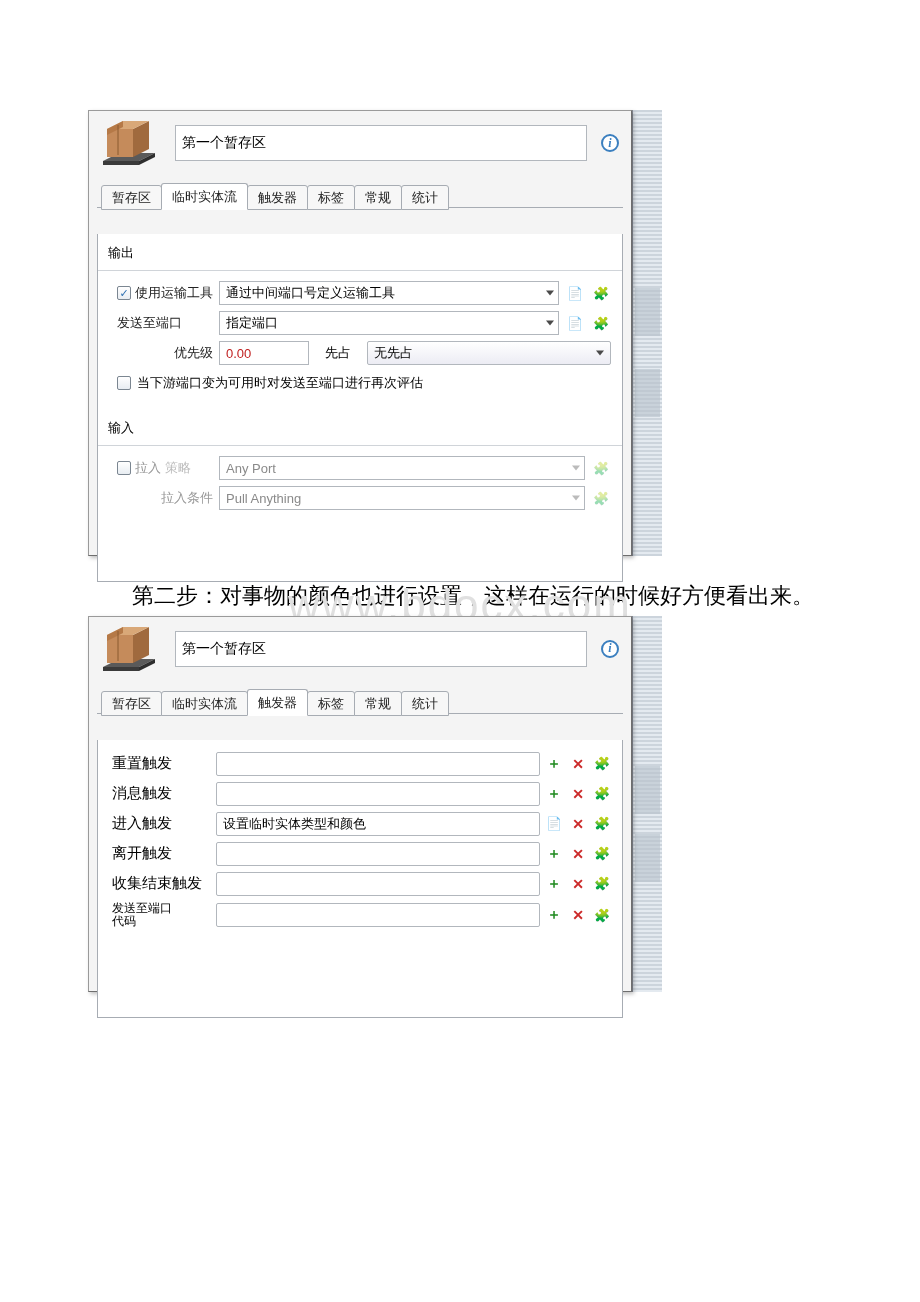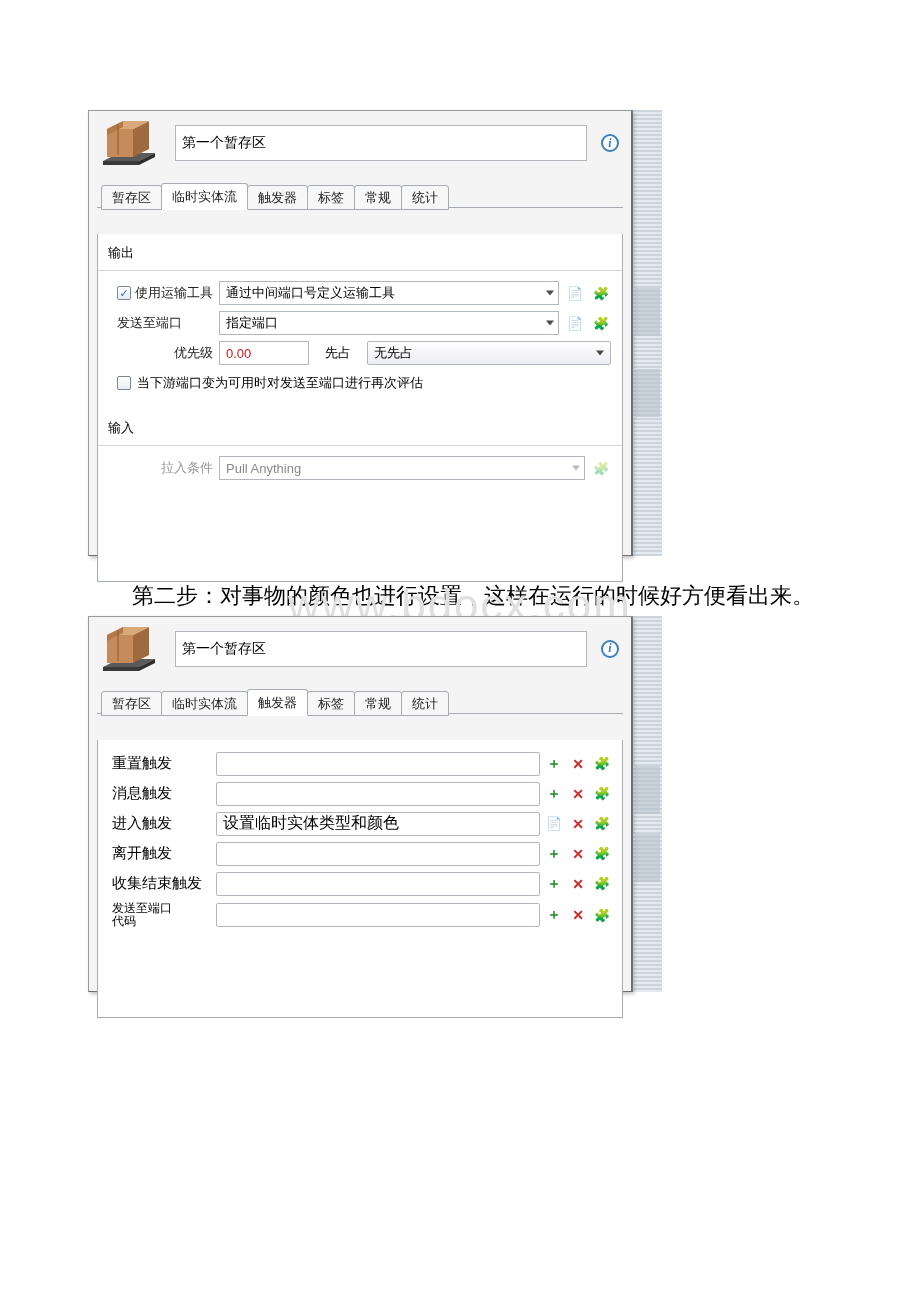--- a/index.html
+++ b/index.html
@@ -294,21 +294,21 @@
   }
   .trig-row .tlbl.small { font-size: 12px; line-height: 1.15; }
   .trig-row .tfield {
     flex: 1;
     height: 24px;
     border: 1px solid #b2b7bd;
     background: #fff;
     display: flex;
     align-items: center;
     padding: 0 6px;
-    font-size: 16px;
+    font-size: 13px;
     border-radius: 2px;
   }
 </style>
 </head>
 <body>
 
 <div class="page">
 
   <div class="shot-wrap">
     <div class="bg-strip"></div>
@@ -387,20 +387,32 @@
               <span style="font-size:13px;">当下游端口变为可用时对发送至端口进行再次评估</span>
             </div>
           </div>
 
           <div style="height:14px"></div>
           <div class="group-label">输入</div>
           <div class="hr-light"></div>
 
           <div class="sub-inset">
 
+            <div class="row">
+              <div class="lbl disabled">
+                <span class="chk"></span>
+                <span>拉入</span>
+                <span style="color:#bbb">策略</span>
+              </div>
+              <div class="field disabled">
+                <span>Any Port</span>
+                <span class="caret"></span>
+              </div>
+              <div class="icon-btn ic-puzzle disabled"></div>
+            </div>
 
             <div class="row">
               <div class="lbl right disabled">拉入条件</div>
               <div class="field disabled">
                 <span>Pull Anything</span>
                 <span class="caret"></span>
               </div>
               <div class="icon-btn ic-puzzle disabled"></div>
             </div>
           </div>

